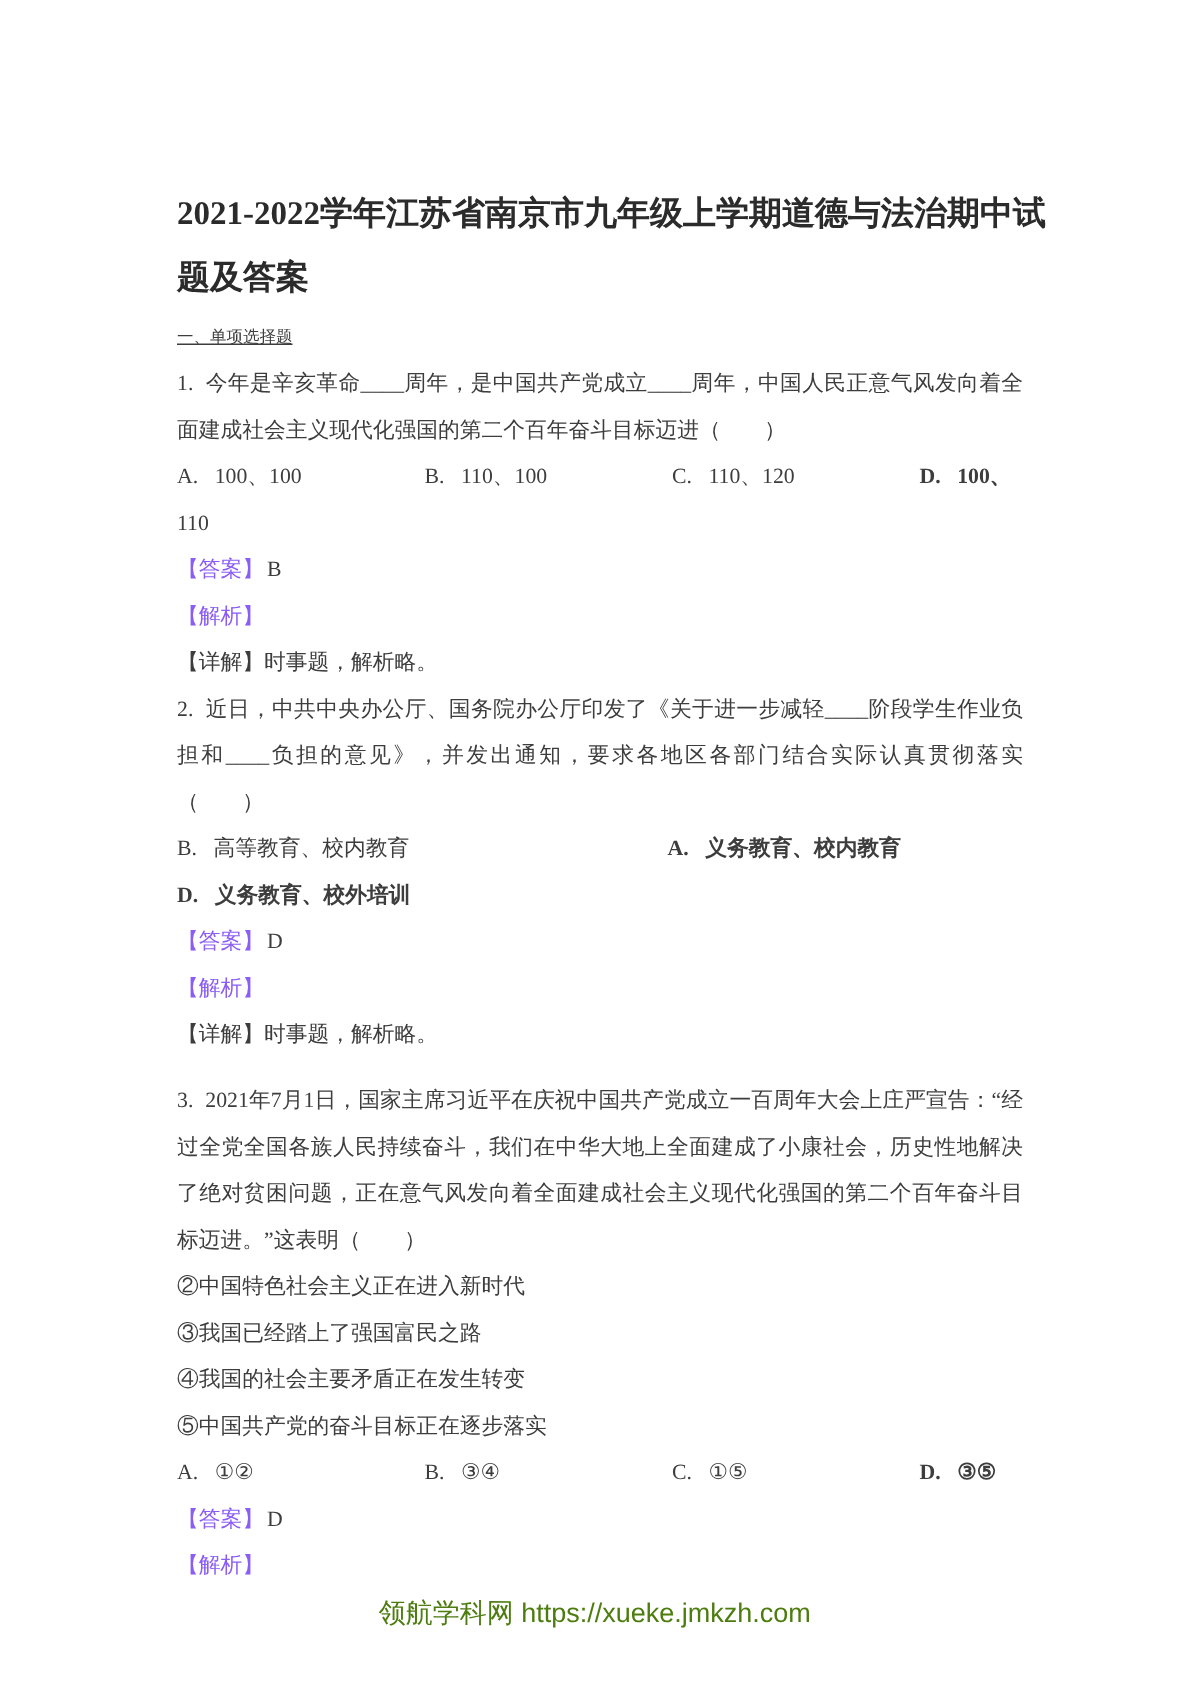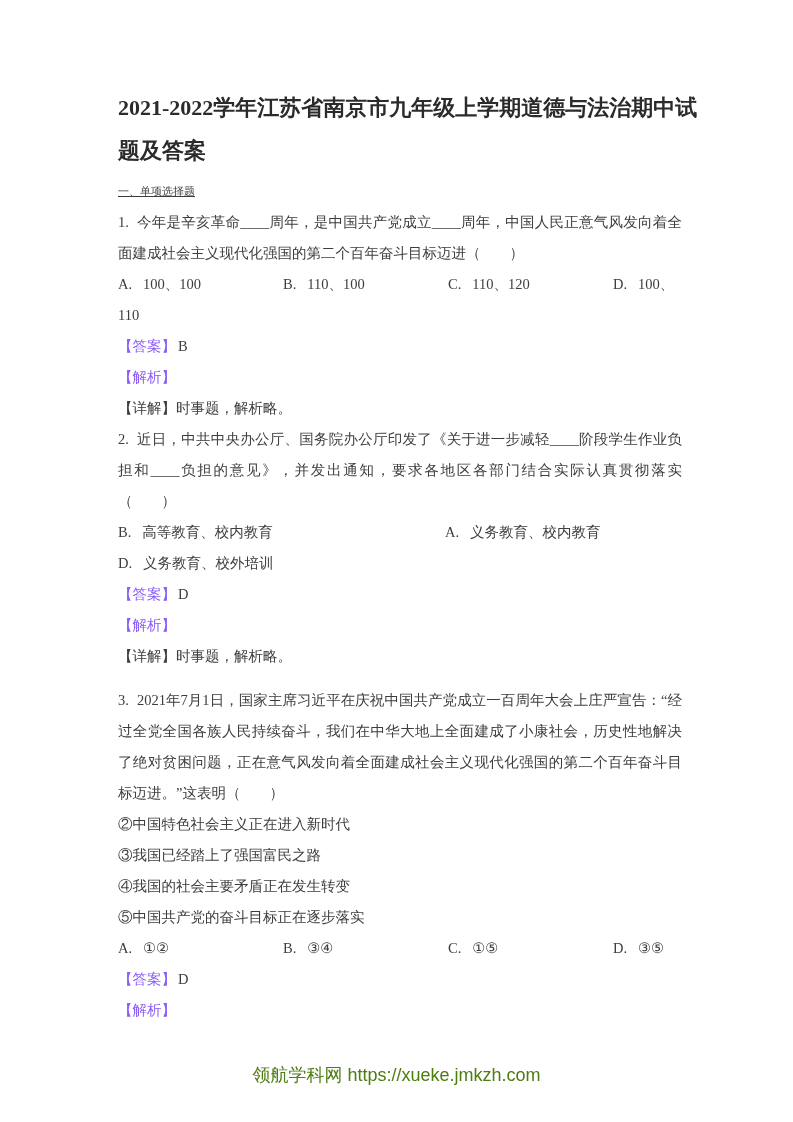--- a/index.html
+++ b/index.html
@@ -11,21 +11,21 @@
     background: #ffffff;
     overflow: hidden;
     color: #3d3d3d;
     font-family: "Liberation Serif", "DejaVu Serif", serif;
   }
   .content {
     position: absolute;
     left: 118px;
     top: 0;
     width: 564px;
-    padding-top: 86px;
+    padding-top: 120px;
   }
   .title {
     width: 580px;
     font-size: 22px;
     line-height: 43px;
     font-weight: 700;
     color: #2b2b2b;
     margin-bottom: 4px;
     text-align: left;
   }
@@ -39,21 +39,21 @@
     line-height: 31px;
     text-align: justify;
   }
   .qnum { margin-right: 8px; }
   .optrow {
     display: flex;
     font-size: 14.5px;
     line-height: 31px;
   }
   .optrow .opt { flex: 0 0 165px; white-space: nowrap; overflow: visible; }
-  .optrow .opt:last-child { flex: 1 1 auto; }
+  .optrow .opt:last-child { flex: 1 1 auto; font-weight: bold; }
   .optrow.cols2 .opt { flex: 0 0 327px; }
   .optrow.cols2 .opt:last-child { flex: 1 1 auto; }
   .olabel { margin-right: 11px; }
   .ansline {
     font-size: 14.5px;
     line-height: 31px;
   }
   .lbl-blue { color: #8b5cf6; }
   .ansval { margin-left: 2px; }
   .q3 { margin-top: 13px; }

